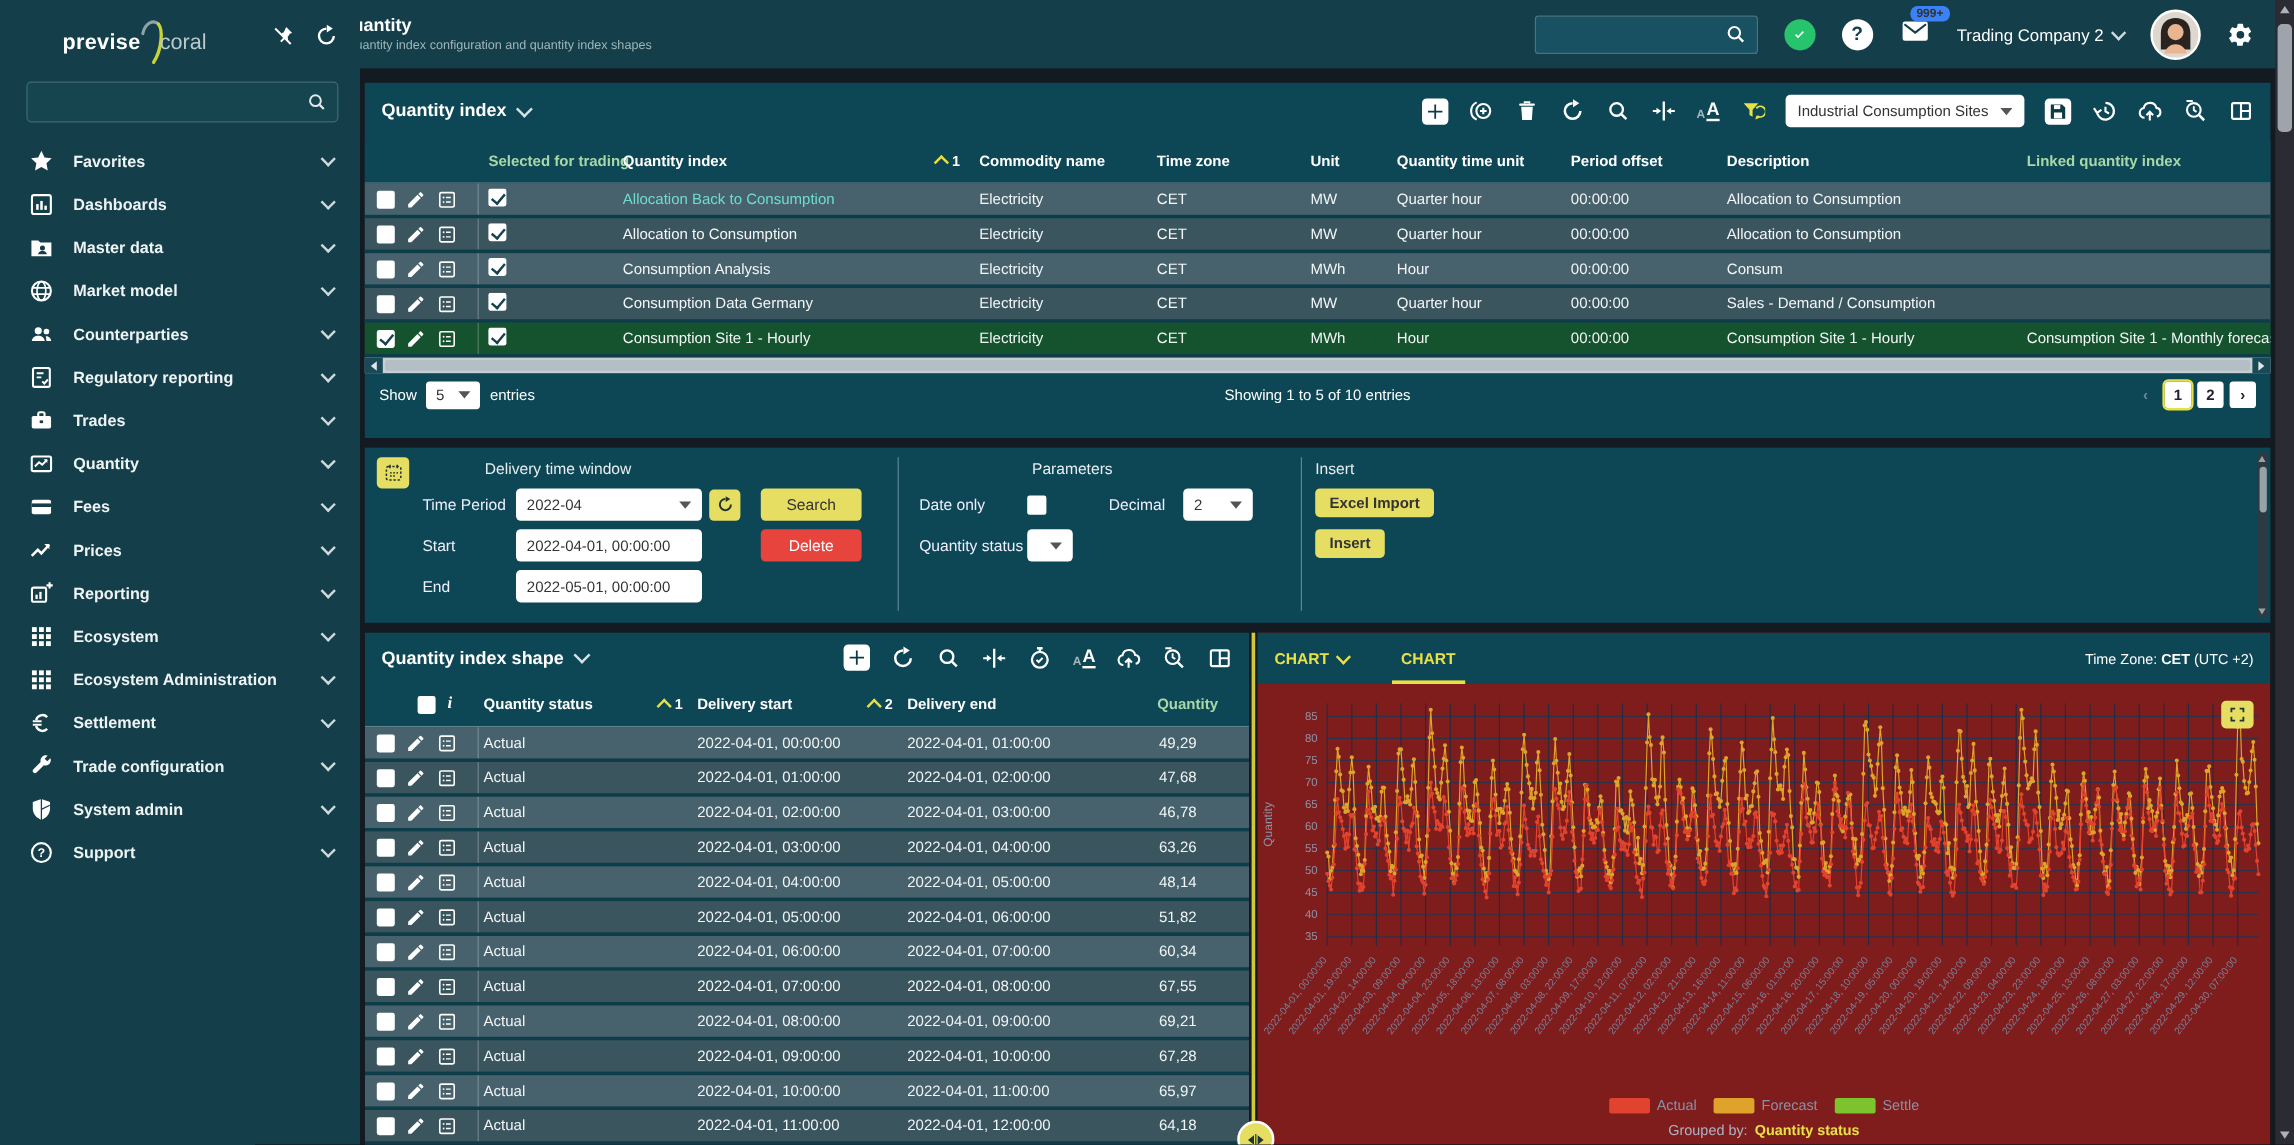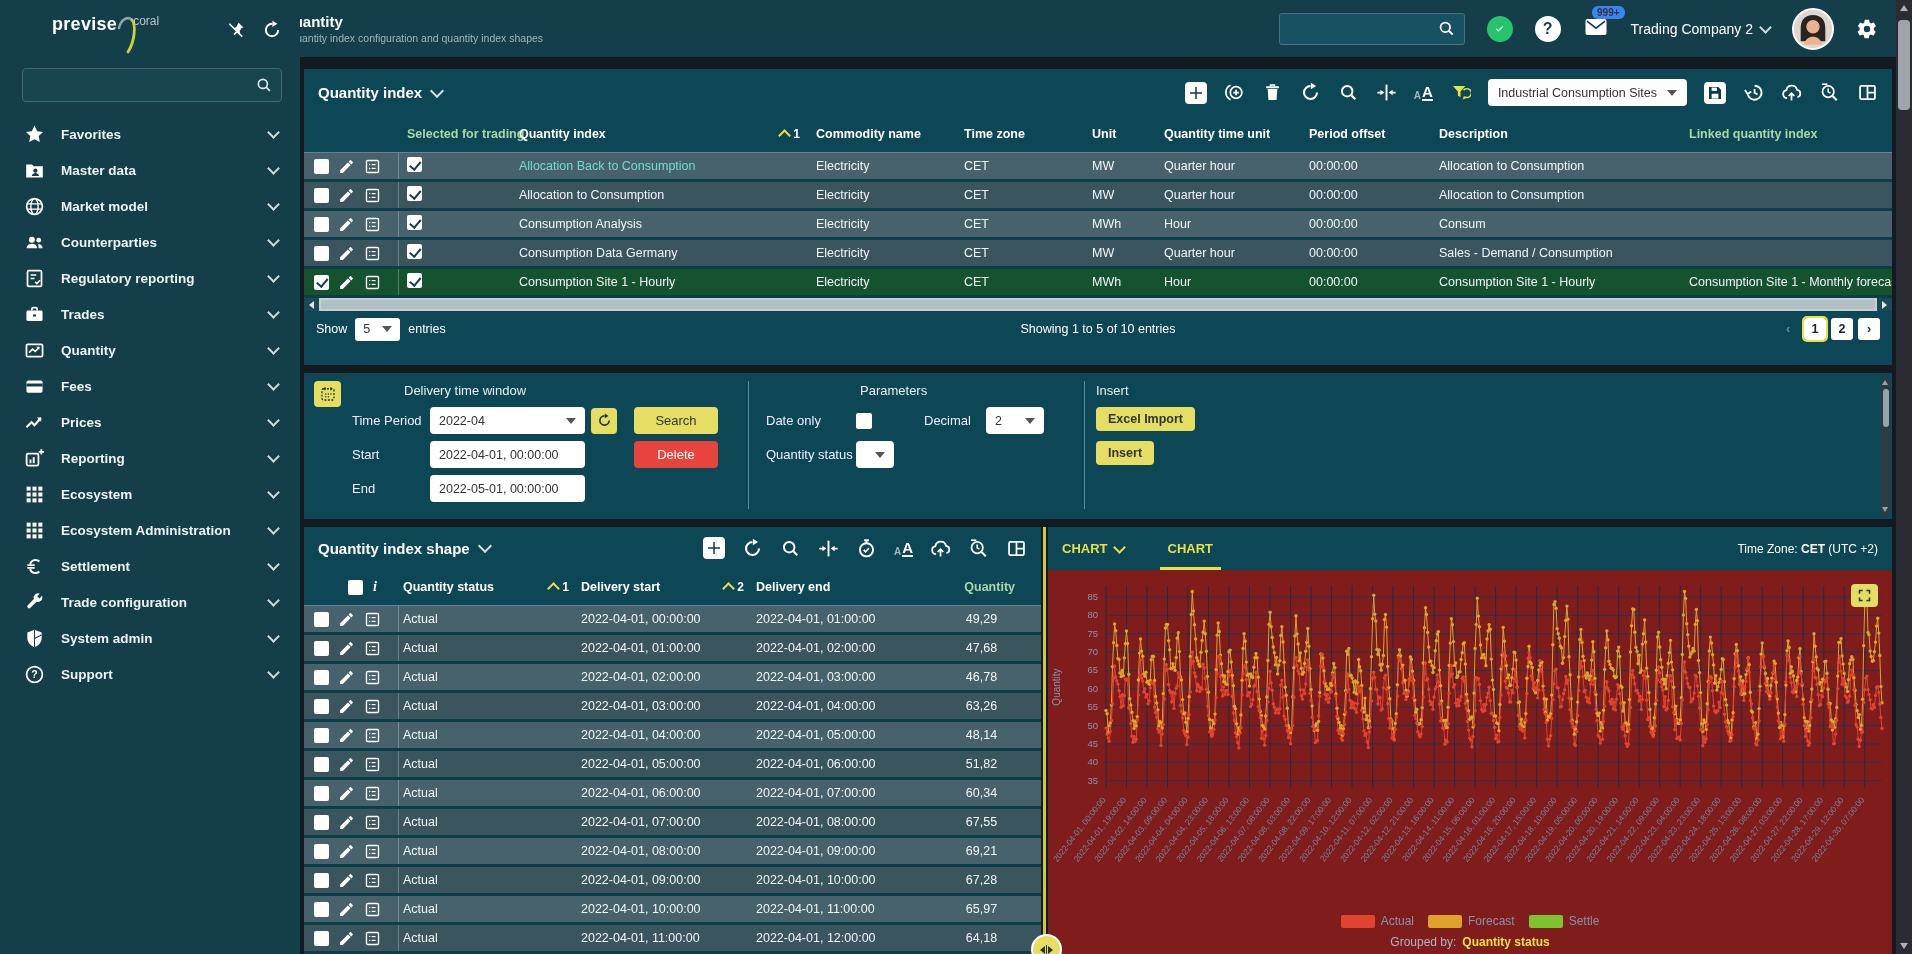--- a/index.html
+++ b/index.html
@@ -4,23 +4,23 @@
 <style>
   html,body{margin:0;padding:0;background:#0c1117;font-family:"Liberation Sans",sans-serif;}
   #app{position:relative;width:1912px;height:954px;overflow:hidden;background:#141a22;color:#fff;}
   svg{display:block}
   .ico{display:inline-flex;align-items:center;justify-content:center;color:#fff;}
   .ico svg{width:100%;height:100%}
 
   
   .sidebar{position:absolute;left:0;top:0;width:300px;height:954px;background:#133e4a;z-index:5;}
   .logo-row{display:flex;align-items:center;padding:14px 18px 6px 52px;gap:8px;}
-  .logo{display:flex;}
+  .logo{display:flex;align-items:flex-end;}
   .logo .p1{font-size:18px;font-weight:bold;color:#fff;letter-spacing:.3px}
-  .logo .p2{font-size:12px;color:#b9c8cc;font-weight:300}
+  .logo .p2{font-size:18px;color:#b9c8cc;font-weight:300}
   .logo .arc{width:22px;height:40px;margin:0 -4px -8px -2px}
   .logo-actions{margin-left:auto;display:flex;gap:16px}
   .logo-actions .ico{width:20px;height:20px;cursor:pointer}
   .side-search{margin:16px 18px 10px 22px;height:32px;border:1px solid #3f6b77;border-radius:4px;background:#16444f;display:flex;align-items:center;padding:0 8px;}
   .side-search input{flex:1;background:transparent;border:none;outline:none;color:#fff;font-size:13px}
   .side-search .ico{width:18px;height:18px;color:#dfe9ea}
   .nav{margin-top:14px}
   .nav-item{display:flex;align-items:center;height:36px;padding:0 22px 0 24px;cursor:pointer;}
   .nav-item .ico{width:21px;height:21px;margin-right:16px;color:#fff}
   .nav-item .lbl{font-size:13.5px;font-weight:bold;color:#eef3f4;flex:1;white-space:nowrap}
@@ -211,20 +211,32 @@
         </span>
     </div>
     <nav class="nav" id="nav">
         <div class="nav-item">
           <span class="ico">
             <svg viewBox="0 0 24 24" fill="currentColor">
               <path d="M12 1.8l3 6.4 6.8.8-5 4.8 1.3 6.8L12 17.3l-6.1 3.3 1.3-6.8-5-4.8 6.8-.8z"></path>
             </svg>
           </span>
     <span class="lbl">Favorites</span>
+    <span class="chev"></span>
+        </div>
+        <div class="nav-item">
+          <span class="ico">
+            <svg viewBox="0 0 24 24" fill="currentColor">
+              <rect x="3" y="3" width="18" height="18" rx="2" fill="none" stroke="currentColor" stroke-width="2"></rect>
+              <rect x="7" y="11.5" width="2.4" height="5.5"></rect>
+              <rect x="10.9" y="8.5" width="2.4" height="8.5"></rect>
+              <rect x="14.8" y="13" width="2.4" height="4"></rect>
+            </svg>
+          </span>
+    <span class="lbl">Dashboards</span>
     <span class="chev"></span>
         </div>
         <div class="nav-item">
           <span class="ico">
             <svg viewBox="0 0 24 24" fill="currentColor">
               <path d="M2.5 5h6.5l2 2h10.5v13H2.5z"></path>
               <circle cx="13" cy="12.2" r="2.4" fill="#133e4a"></circle>
               <path d="M8.8 18.2c.4-2.2 2.2-3.4 4.2-3.4s3.8 1.2 4.2 3.4z" fill="#133e4a"></path>
             </svg>
           </span>

